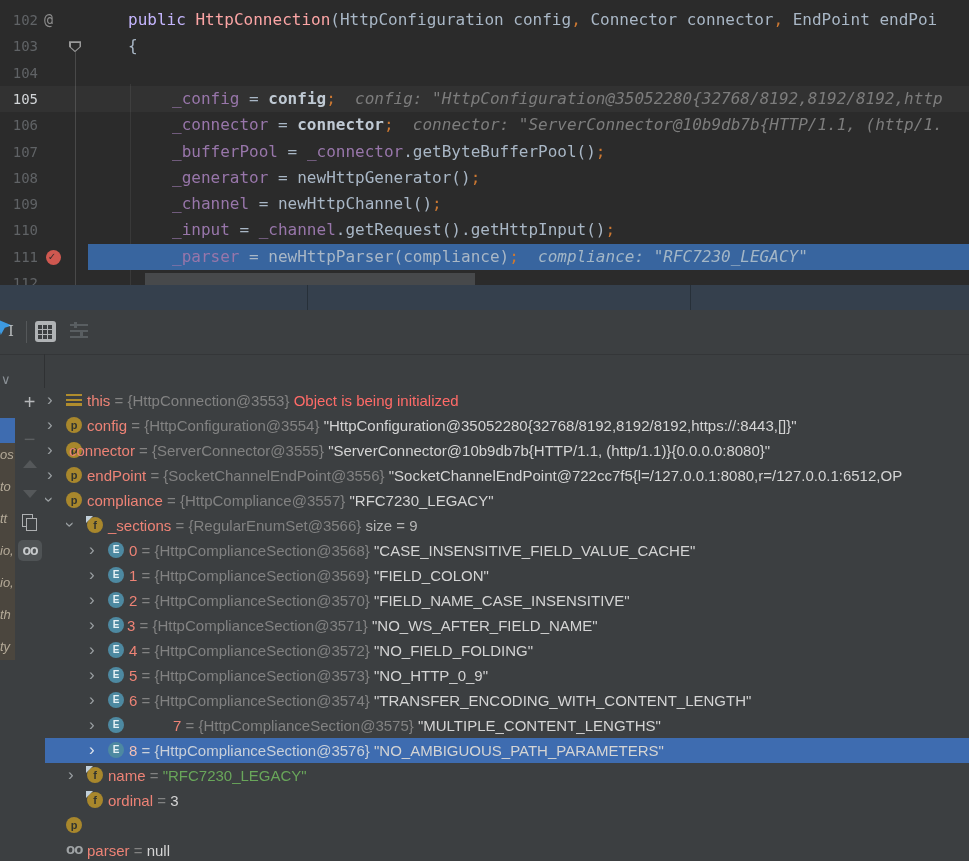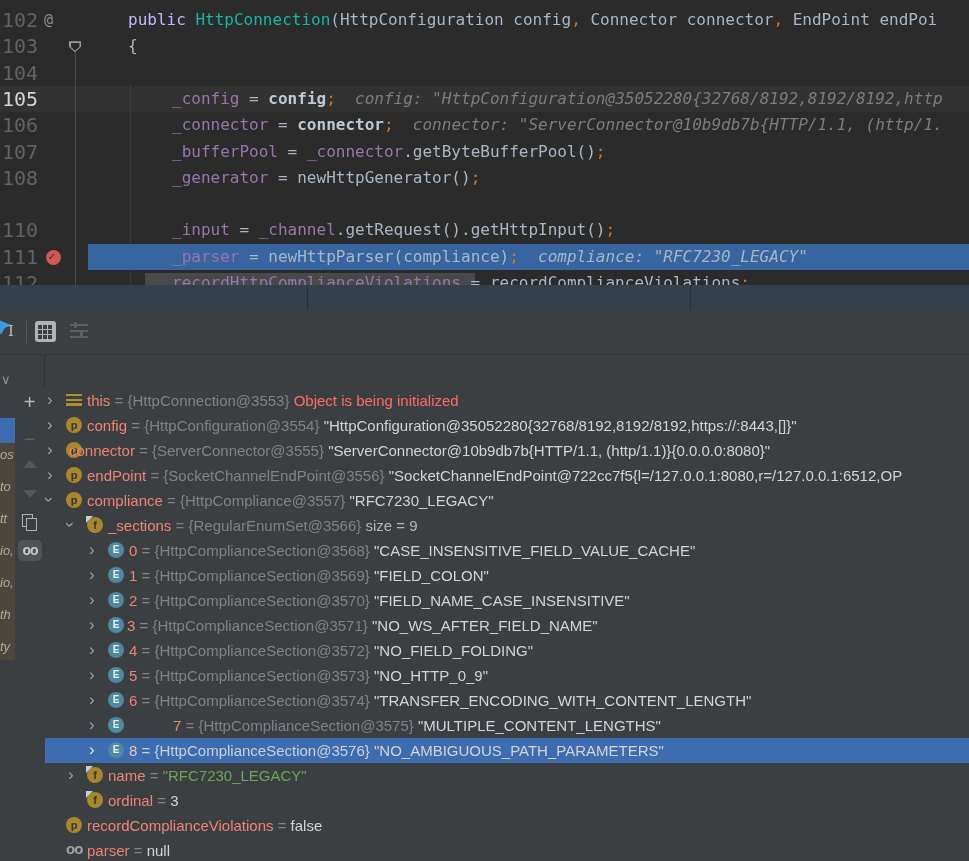--- a/index.html
+++ b/index.html
@@ -3,27 +3,27 @@
 <meta charset="utf-8">
 <style>
   html,body{margin:0;padding:0;background:#1f2123;}
   .screen{position:relative;width:969px;height:861px;overflow:hidden;background:#3c3f41;
           font-family:"Liberation Sans",sans-serif;}
   
   .editor{position:absolute;left:0;top:0;width:969px;height:285px;background:#2b2b2b;overflow:hidden;}
   .line{position:absolute;left:0;width:100%;height:26px;line-height:26px;white-space:pre;
         font-family:"DejaVu Sans Mono",monospace;font-size:16px;}
   .line .lnum{position:absolute;left:0;top:0;width:38px;text-align:right;color:#606366;
-        font-size:20px;letter-spacing:0;}
+        font-size:14px;letter-spacing:0;}
   .line.caret{background:rgba(255,255,255,0.035);}
   .line.caret .lnum{color:#d2d5d8;}
   .exec-band{position:absolute;left:88px;right:0;top:0;height:26px;background:#38659f;}
   .gray-band{position:absolute;left:145px;top:3px;width:330px;height:21px;background:#47494b;}
   .code{position:absolute;left:88px;top:0;white-space:pre;}
-  .k{color:#c4b5fd}.m{color:#14b8a6}.p{color:#a9b7c6}.f{color:#9876aa}.o{color:#cc7832}
+  .k{color:#c4b5fd}.m{color:#fca5a5}.p{color:#a9b7c6}.f{color:#9876aa}.o{color:#cc7832}
   .b{color:#bfc9d3;font-weight:bold}
   .h{color:#7d7d7d;font-style:italic}
   .H{color:#a3b6c6;font-style:italic}
   .fold-line{position:absolute;left:75px;top:52px;bottom:0;width:1px;background:#494949;}
   .indent-guide{position:absolute;left:130px;top:84px;bottom:0;width:1px;background:rgba(255,255,255,0.07);}
   .g-at{position:absolute;left:44px;top:0;color:#8d8d8d;font-family:"DejaVu Sans Mono",monospace;font-size:15px;}
   .g-fold{position:absolute;left:69px;top:8px;width:12px;height:11px;background:#9a9a9a;
           clip-path:polygon(0 0,100% 0,100% 50%,50% 100%,0 50%);}
   .g-fold i{position:absolute;left:1.5px;top:1.5px;width:9px;height:8px;background:#2b2b2b;
           clip-path:polygon(0 0,100% 0,100% 50%,50% 100%,0 50%);}
@@ -100,23 +100,24 @@
   <div class="editor" id="editor">
     <div class="fold-line"></div>
     <div class="indent-guide"></div>
   <div class="line" style="top: 7px;"><span class="lnum">102</span><span class="g-at">@</span><span class="code" style="padding-left: 40px;"><span class="k">public </span><span class="m">HttpConnection</span><span class="p">(</span><span class="p">HttpConfiguration config</span><span class="o">,</span><span class="p"> Connector connector</span><span class="o">,</span><span class="p"> EndPoint endPoi</span></span></div>
       <div class="line" style="top: 33.3px;"><span class="lnum">103</span><span class="g-fold"><i></i></span><span class="code" style="padding-left: 40px;"><span class="p">{</span></span></div>
       <div class="line" style="top: 59.6px;"><span class="lnum">104</span></div>
       <div class="line caret" style="top: 85.9px;"><span class="lnum">105</span><span class="code" style="padding-left: 84px;"><span class="f">_config</span><span class="p"> = </span><span class="b">config</span><span class="o">;</span><span class="h">  config: "HttpConfiguration@35052280{32768/8192,8192/8192,http</span></span></div>
       <div class="line" style="top: 112.2px;"><span class="lnum">106</span><span class="code" style="padding-left: 84px;"><span class="f">_connector</span><span class="p"> = </span><span class="b">connector</span><span class="o">;</span><span class="h">  connector: "ServerConnector@10b9db7b{HTTP/1.1, (http/1.</span></span></div>
       <div class="line" style="top: 138.5px;"><span class="lnum">107</span><span class="code" style="padding-left: 84px;"><span class="f">_bufferPool</span><span class="p"> = </span><span class="f">_connector</span><span class="p">.getByteBufferPool()</span><span class="o">;</span></span></div>
       <div class="line" style="top: 164.8px;"><span class="lnum">108</span><span class="code" style="padding-left: 84px;"><span class="f">_generator</span><span class="p"> = newHttpGenerator()</span><span class="o">;</span></span></div>
+      <div class="line" style="top: 191.1px;"><span class="lnum">109</span><span class="code" style="padding-left: 84px;"><span class="f">_channel</span><span class="p"> = newHttpChannel()</span><span class="o">;</span></span></div>
       <div class="line" style="top: 217.4px;"><span class="lnum">110</span><span class="code" style="padding-left: 84px;"><span class="f">_input</span><span class="p"> = </span><span class="f">_channel</span><span class="p">.getRequest().getHttpInput()</span><span class="o">;</span></span></div>
       <div class="line" style="top: 243.7px;"><div class="exec-band"></div><span class="lnum">111</span><span class="g-bp"></span><span class="code" style="padding-left: 84px;"><span class="f">_parser</span><span class="p"> = newHttpParser(compliance)</span><span class="o">;</span><span class="H">  compliance: "RFC7230_LEGACY"</span></span></div>
-      <div class="line" style="top: 270px;"><div class="gray-band"></div><span class="lnum">112</span><span class="code" style="padding-left: 84px;"><span class="f">recordHttpComplianceViolations</span><span class="p"> = recordComplianceViolations</span><span class="o">;</span></span></div>
+      <div class="line" style="top: 270px;"><div class="gray-band"></div><span class="lnum">112</span></div>
     </div>
 
   <div class="tabstrip">
     <div class="vsep" style="left:307px"></div>
     <div class="vsep" style="left:690px"></div>
   </div>
 
   <div class="toolbar">
     <span class="cursor-ic"></span>
     <span class="cursor-I">I</span>
@@ -230,21 +231,20 @@
           <span class="chev" style="left: 23px;">›</span>
           <span class="ticon field" style="left: 42px;">f</span>
           <span class="ttext" style="left: 63px;"><span class="tname">name</span><span class="tg"> = </span><span class="tgr">"RFC7230_LEGACY"</span></span>
         </div>
         <div class="trow">
           <span class="ticon field" style="left: 42px;">f</span>
           <span class="ttext" style="left: 63px;"><span class="tname">ordinal</span><span class="tg"> = </span><span class="tw">3</span></span>
         </div>
         <div class="trow">
           <span class="ticon param" style="left: 21px;">p</span>
-          <span class="ttext" style="left: 42px;"><span class="tname">recordComplianceViolations</span><span class="tg"> = </span><span class="tw">false</span></span>
         </div>
         <div class="trow">
           <span class="ticon oo-ic" style="left: 21px;">oo</span>
           <span class="ttext" style="left: 42px;"><span class="tname">parser</span><span class="tg"> = </span><span class="tw">null</span></span>
         </div>
       </div>
   </div>
 
 </div>
 

